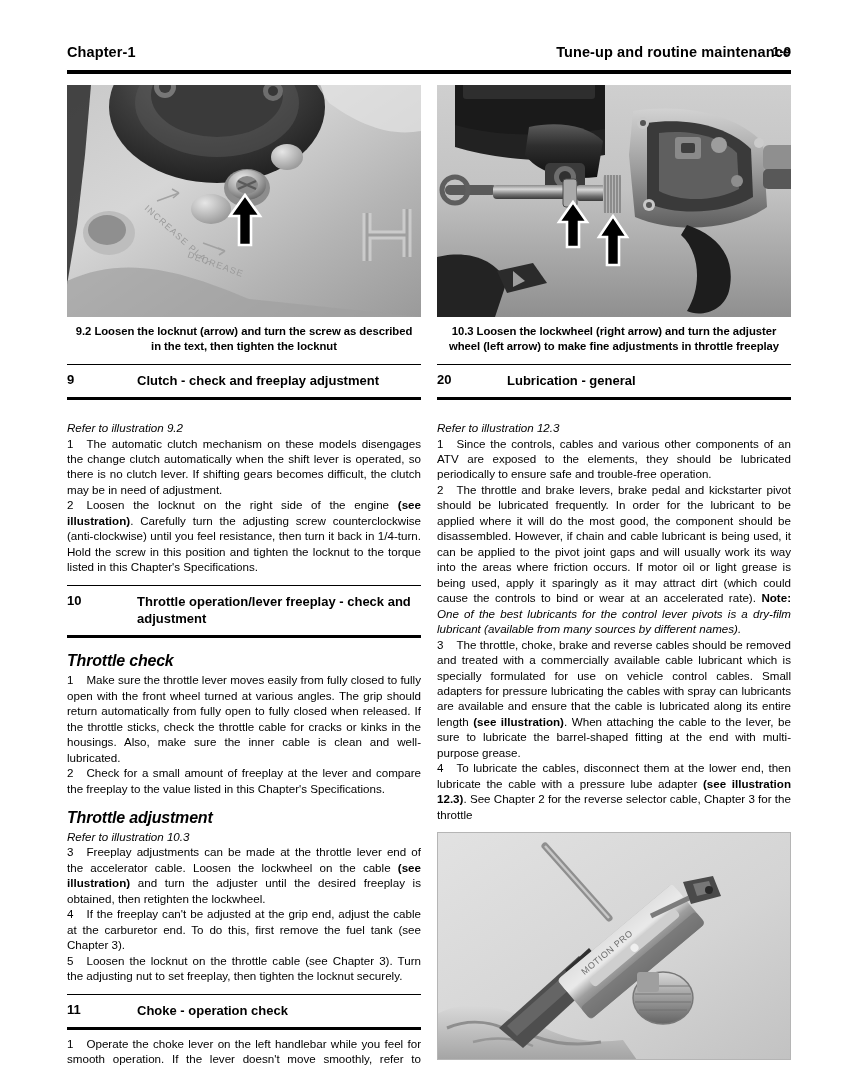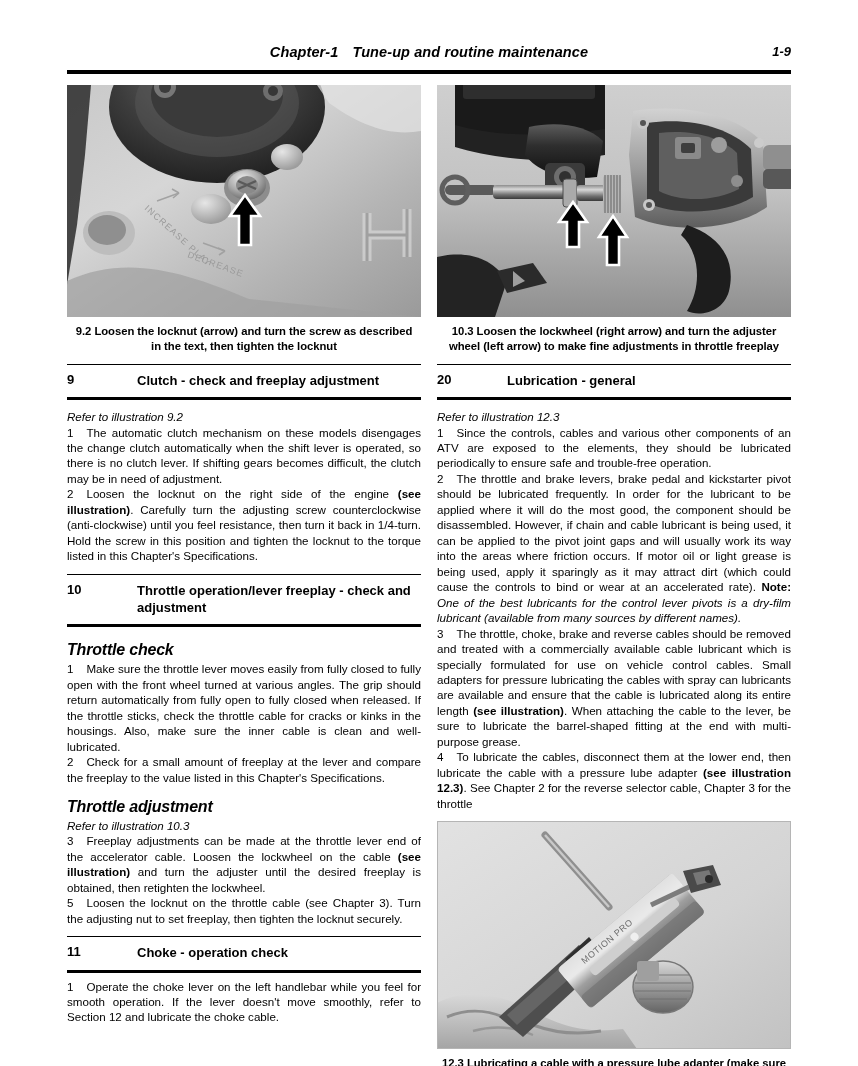--- a/index.html
+++ b/index.html
@@ -25,24 +25,23 @@
   
   .header {
     position: absolute;
     left: 67px; top: 44px;
     width: 724px;
     height: 28px;
   }
   .header-inner {
     display: flex;
     align-items: baseline;
-    justify-content: center;
+    justify-content: space-between;
     position: relative;
     height: 22px;
-    font-style: italic;
   }
   .header-chapter {
     font-size: 14.5px;
     font-weight: bold;
     letter-spacing: 0.1px;
   }
   .header-title {
     font-size: 14.5px;
     font-weight: bold;
     margin-left: 14px;
@@ -115,21 +114,21 @@
     line-height: 1.33;
     flex: 1 1 auto;
     margin-left: 40px;
   }
 
   
   .refer {
     font-size: 11.6px;
     font-style: italic;
     line-height: 1.33;
-    margin-top: 9px;
+    margin-top: 20px;
   }
   .para {
     font-size: 11.6px;
     line-height: 1.335;
     text-align: justify;
     text-justify: inter-word;
     margin: 0;
     padding: 0;
     hyphens: manual;
   }
@@ -262,20 +261,23 @@
     <p class="para">
       <span class="pnum">2</span><span>Check for a small amount of freeplay at the lever and compare the freeplay to the value listed in this Chapter's Specifications.</span>
     </p>
 
     <div class="subhead tight">Throttle adjustment</div>
     <div class="refer" style="margin-top:1px">Refer to illustration 10.3</div>
     <p class="para">
       <span class="pnum">3</span><span>Freeplay adjustments can be made at the throttle lever end of the accelerator cable. Loosen the lockwheel on the cable </span><b>(see illustration)</b><span> and turn the adjuster until the desired freeplay is obtained, then retighten the lockwheel.</span>
     </p>
     <p class="para">
+      <span class="pnum">4</span><span>If the freeplay can't be adjusted at the grip end, adjust the cable at the carburetor end. To do this, first remove the fuel tank (see Chapter 3).</span>
+    </p>
+    <p class="para">
       <span class="pnum">5</span><span>Loosen the locknut on the throttle cable (see Chapter 3). Turn the adjusting nut to set freeplay, then tighten the locknut securely.</span>
     </p>
 
     <div class="section-head">
       <span class="section-num">11</span>
       <span class="section-title">Choke - operation check</span>
     </div>
     <div class="gap-sm"></div>
     <p class="para">
       <span class="pnum">1</span><span>Operate the choke lever on the left handlebar while you feel for smooth operation. If the lever doesn't move smoothly, refer to Section 12 and lubricate the choke cable.</span>

